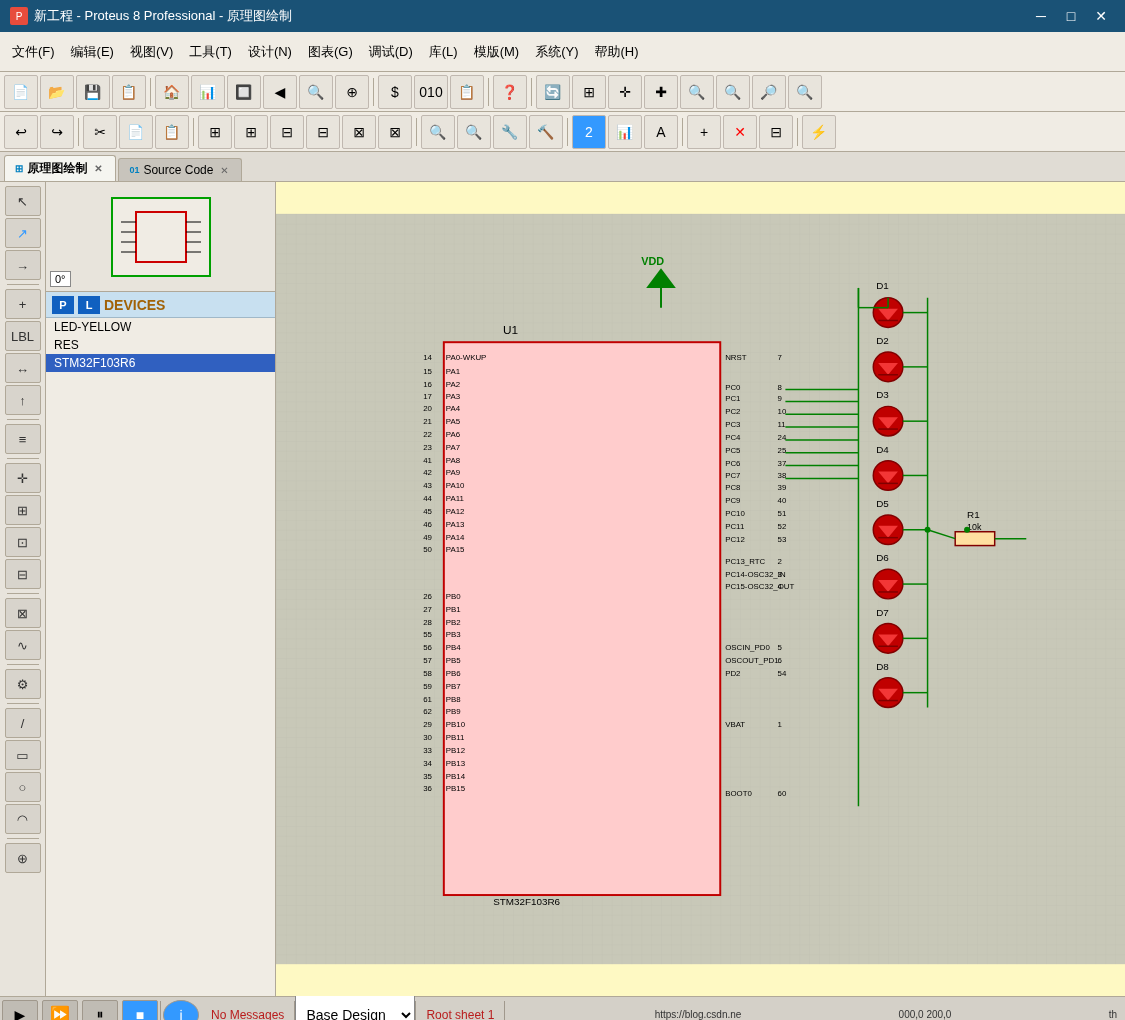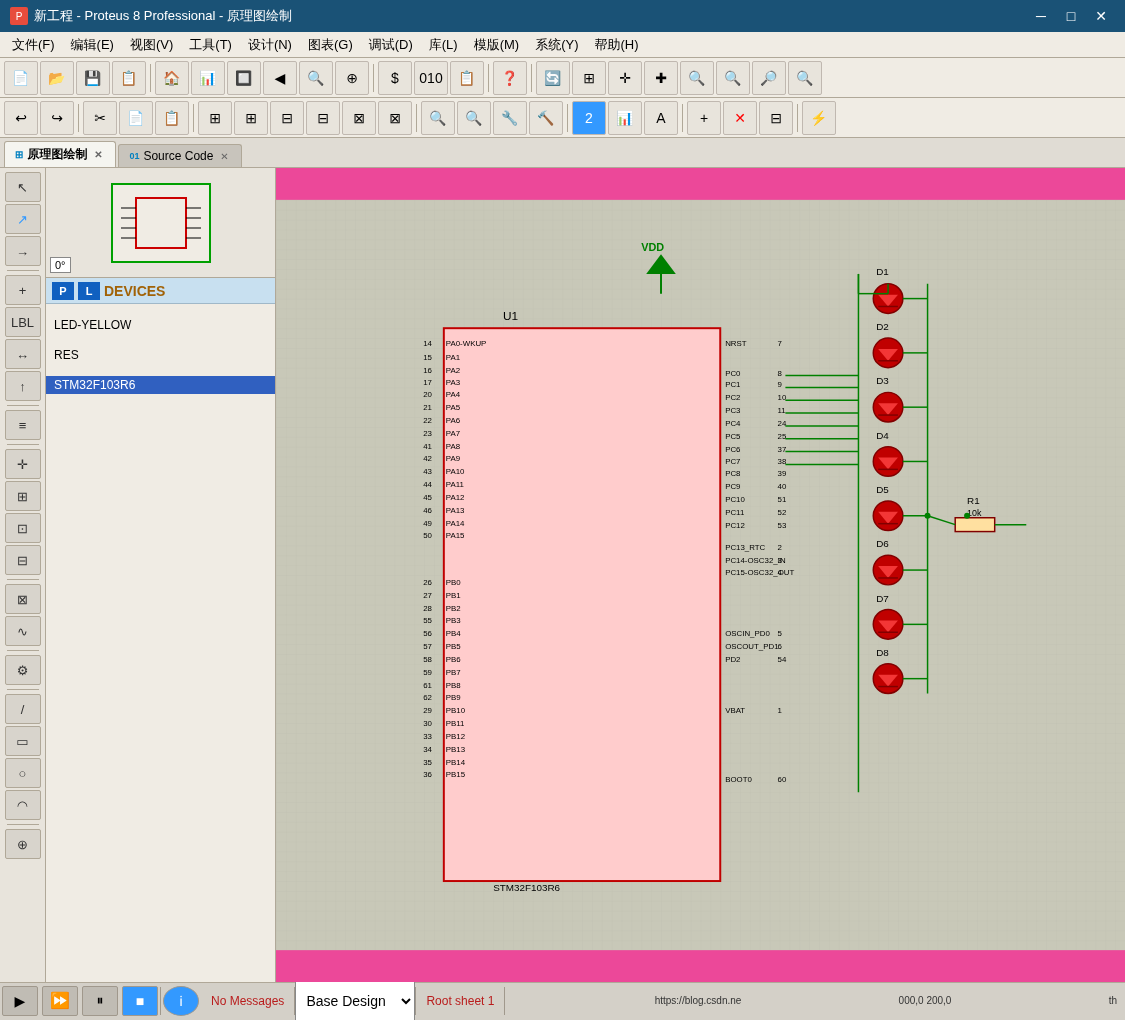--- a/index.html
+++ b/index.html
@@ -6,21 +6,21 @@
     body { font-family: 'SimSun', 'MS Gothic', sans-serif; font-size: 12px; background: #d4d0c8; width: 1125px; height: 1020px; overflow: hidden; }
 
     
     #titlebar { background: #1a5276; color: white; height: 32px; display: flex; align-items: center; padding: 0 10px; justify-content: space-between; }
     #titlebar .title { font-size: 13px; display: flex; align-items: center; gap: 6px; }
     #titlebar .title-icon { width: 18px; height: 18px; background: #e74c3c; border-radius: 2px; display: inline-flex; align-items: center; justify-content: center; color: white; font-size: 10px; }
     #titlebar .win-controls { display: flex; gap: 2px; }
     #titlebar .win-btn { width: 28px; height: 24px; display: flex; align-items: center; justify-content: center; cursor: pointer; font-size: 14px; color: white; }
 
     
-    #menubar { background: #f0ece4; height: 26px; display: flex; align-items: center; padding: 0 4px; border-bottom: 1px solid #b0a898; }
+    #menubar { background: #f0ece4; height: 40px; display: flex; align-items: center; padding: 0 4px; border-bottom: 1px solid #b0a898; }
     #menubar .menu-item { padding: 3px 8px; cursor: pointer; font-size: 13px; color: #000; }
 
     
     .toolbar { background: #f0ece4; height: 40px; display: flex; align-items: center; padding: 2px 4px; border-bottom: 1px solid #b0a898; gap: 2px; }
     .tb-btn { width: 34px; height: 34px; display: flex; align-items: center; justify-content: center; background: #e8e4dc; border: 1px solid #c0b8b0; border-radius: 2px; cursor: pointer; font-size: 14px; }
     .tb-sep { width: 1px; height: 28px; background: #b0a898; margin: 0 2px; }
 
     
     #tabbar { background: #e0dcd4; height: 30px; display: flex; align-items: flex-end; padding: 0 4px; border-bottom: 1px solid #b0a898; }
     .tab { display: flex; align-items: center; gap: 4px; padding: 4px 10px; background: #c8c4bc; border: 1px solid #b0a898; border-bottom: none; cursor: pointer; font-size: 12px; margin-right: 2px; border-radius: 3px 3px 0 0; }
@@ -40,25 +40,25 @@
     #panel { width: 230px; background: #f0ece4; border-right: 1px solid #b0a898; display: flex; flex-direction: column; }
     #preview { height: 110px; background: #e8e4dc; border-bottom: 1px solid #b0a898; display: flex; align-items: center; justify-content: center; position: relative; }
     #preview-box { width: 100px; height: 80px; border: 2px solid #00a000; background: #f0ece4; display: flex; align-items: center; justify-content: center; }
     #angle-display { position: absolute; bottom: 4px; left: 4px; font-size: 11px; background: #fff; border: 1px solid #888; padding: 1px 4px; }
 
     #device-header { background: #c8e0f0; height: 26px; display: flex; align-items: center; gap: 4px; padding: 0 6px; border-bottom: 1px solid #a0b8c8; }
     .dh-btn { width: 22px; height: 18px; background: #1060c0; color: white; border: none; font-size: 11px; font-weight: bold; display: inline-flex; align-items: center; justify-content: center; cursor: pointer; }
     .dh-label { font-size: 14px; font-weight: bold; color: #a16207; }
 
     #device-list { flex: 1; overflow-y: auto; }
-    .device-item { padding: 2px 8px; cursor: pointer; font-size: 12px; color: #000; margin-top: 12px; }
+    .device-item { padding: 2px 8px; cursor: pointer; font-size: 12px; color: #000; }
     .device-item.selected { background: #3060c0; color: white; }
 
     
-    #canvas-area { flex: 1; background: #ec4899; overflow: hidden; position: relative; }
+    #canvas-area { flex: 1; background: #fef9c3; overflow: hidden; position: relative; }
 
     
     #statusbar { height: 36px; background: #d4d0c8; border-top: 1px solid #b0a898; display: flex; align-items: center; gap: 0; }
     .sb-btn { width: 36px; height: 30px; display: flex; align-items: center; justify-content: center; background: #c0bcb4; border: 1px solid #a0988c; border-radius: 2px; cursor: pointer; font-size: 14px; margin: 0 2px; }
     .sb-sep { width: 1px; height: 28px; background: #a0988c; }
     .sb-text { padding: 0 10px; font-size: 12px; color: #b91c1c; }
     .sb-dropdown { background: #fff; border: 1px solid #888; padding: 10px 6px; font-size: 14px; min-width: 120px; }
     .sb-right { margin-left: auto; font-size: 10px; color: #333; padding: 0 8px; }
 
     

